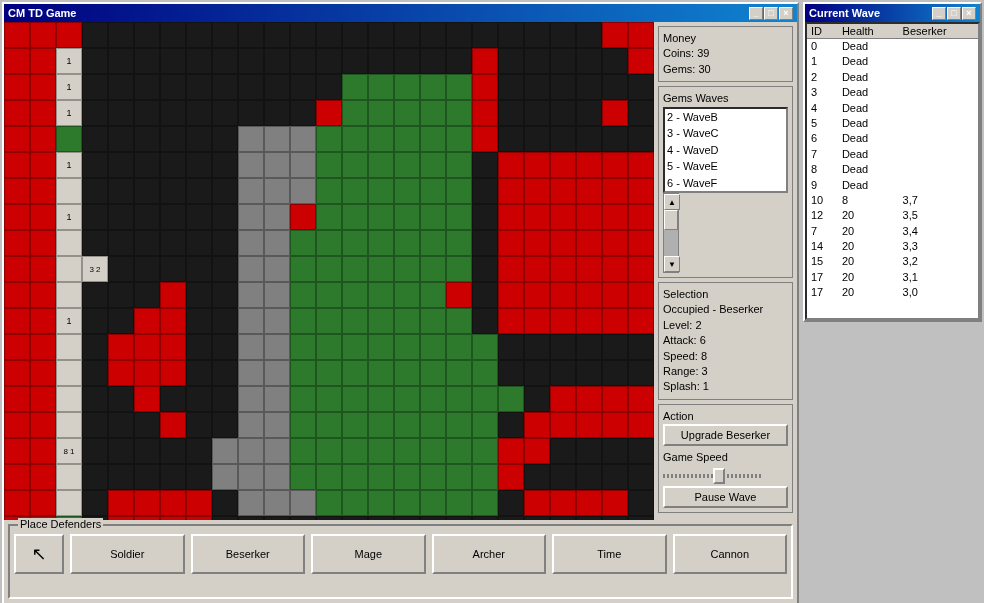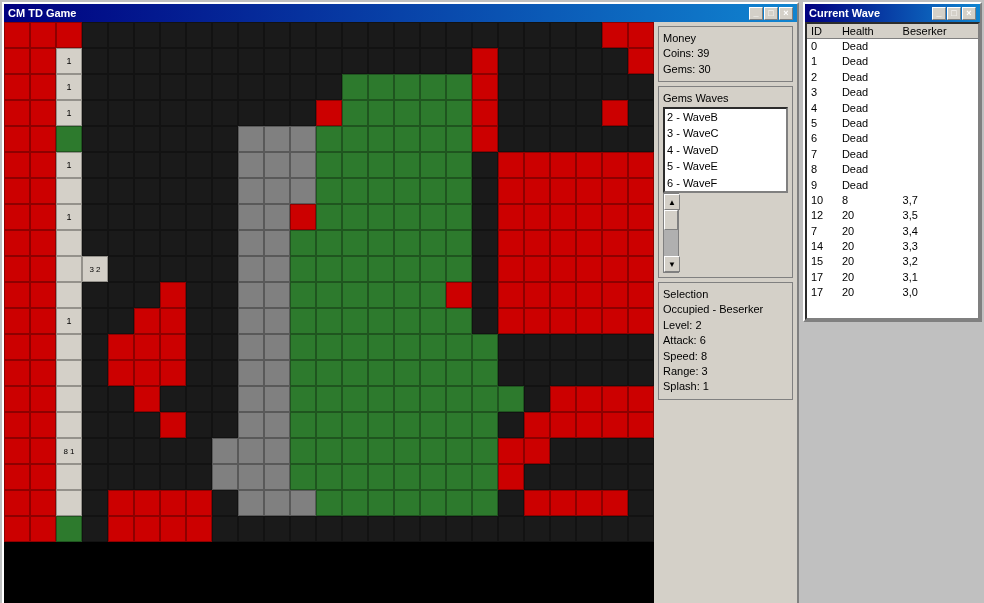--- a/index.html
+++ b/index.html
@@ -803,23 +803,50 @@
       <div class="panel-group">
         <div class="panel-row">Selection</div>
         <div class="panel-row">Occupied - Beserker</div>
         <div class="panel-row">Level: 2</div>
         <div class="panel-row">Attack: 6</div>
         <div class="panel-row">Speed: 8</div>
         <div class="panel-row">Range: 3</div>
         <div class="panel-row">Splash: 1</div>
       </div>
 
+      <div class="panel-group">
+        <div class="panel-row">Action</div>
+        <button class="win-button" style="width:100%; margin-bottom:4px;">Upgrade Beserker</button>
+        <div class="panel-row">Game Speed</div>
+        <div class="slider-container">
+          <div class="slider-track">
+            <div class="slider-thumb"></div>
+          </div>
+        </div>
+        <button class="win-button" style="width:100%;">Pause Wave</button>
+      </div>
     </div>
   </div>
 
+  <div style="padding:2px; background:#d4d0c8;">
+    <div class="bottom-bar">
+      <span class="bottom-bar-title">Place Defenders</span>
+      <div class="defender-buttons">
+        <div class="cursor-btn">
+          <span>↖</span>
+        </div>
+        <button class="win-button" style="flex:1; height:40px;">Soldier</button>
+        <button class="win-button" style="flex:1; height:40px;">Beserker</button>
+        <button class="win-button" style="flex:1; height:40px;">Mage</button>
+        <button class="win-button" style="flex:1; height:40px;">Archer</button>
+        <button class="win-button" style="flex:1; height:40px;">Time</button>
+        <button class="win-button" style="flex:1; height:40px;">Cannon</button>
+      </div>
+    </div>
+  </div>
 </div>
 
 <div class="window wave-window">
   <div class="title-bar">
     <span>Current Wave</span>
     <div class="title-bar-buttons">
       <div class="title-bar-btn">_</div>
       <div class="title-bar-btn">□</div>
       <div class="title-bar-btn">×</div>
     </div>

